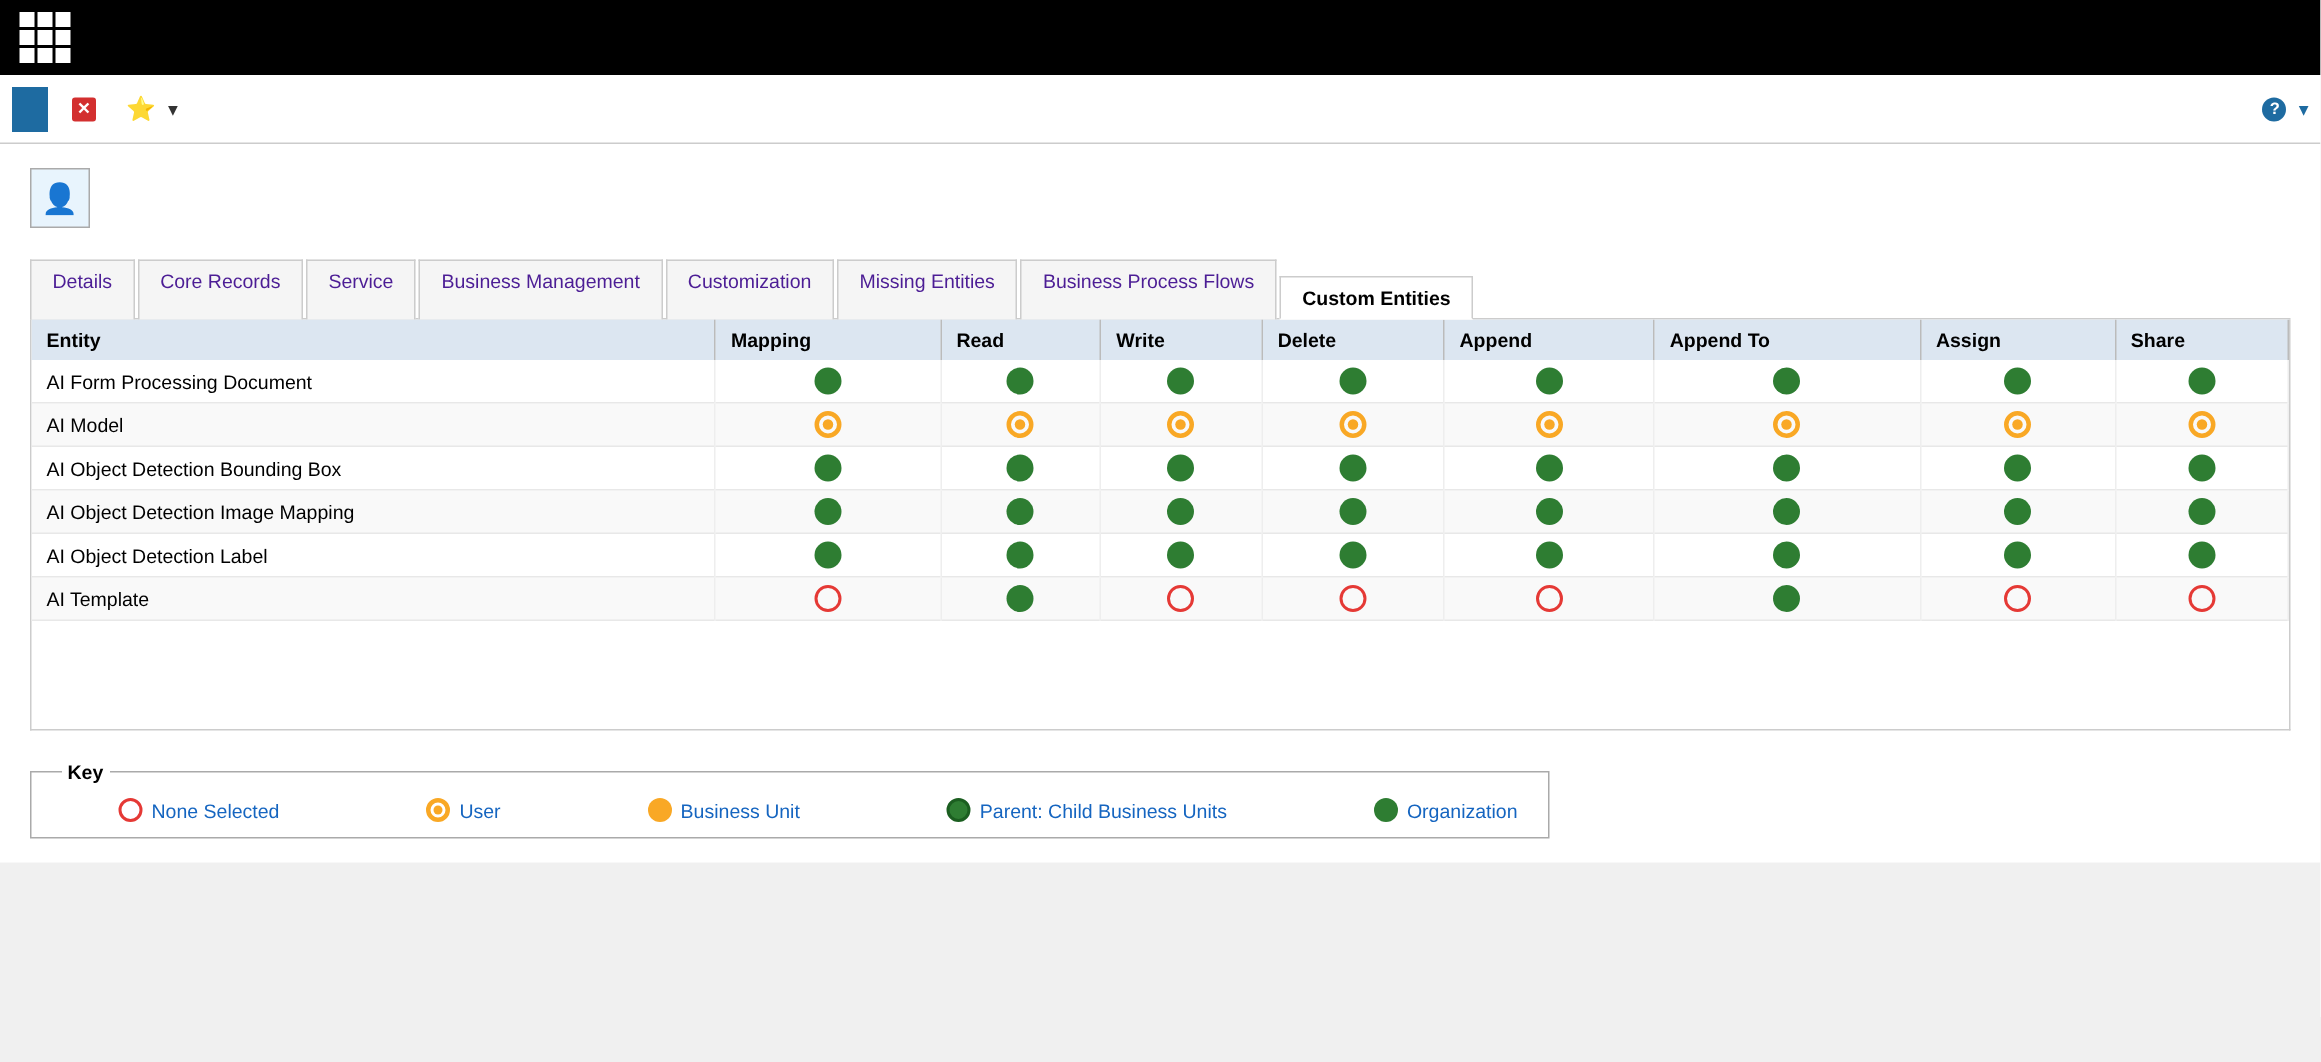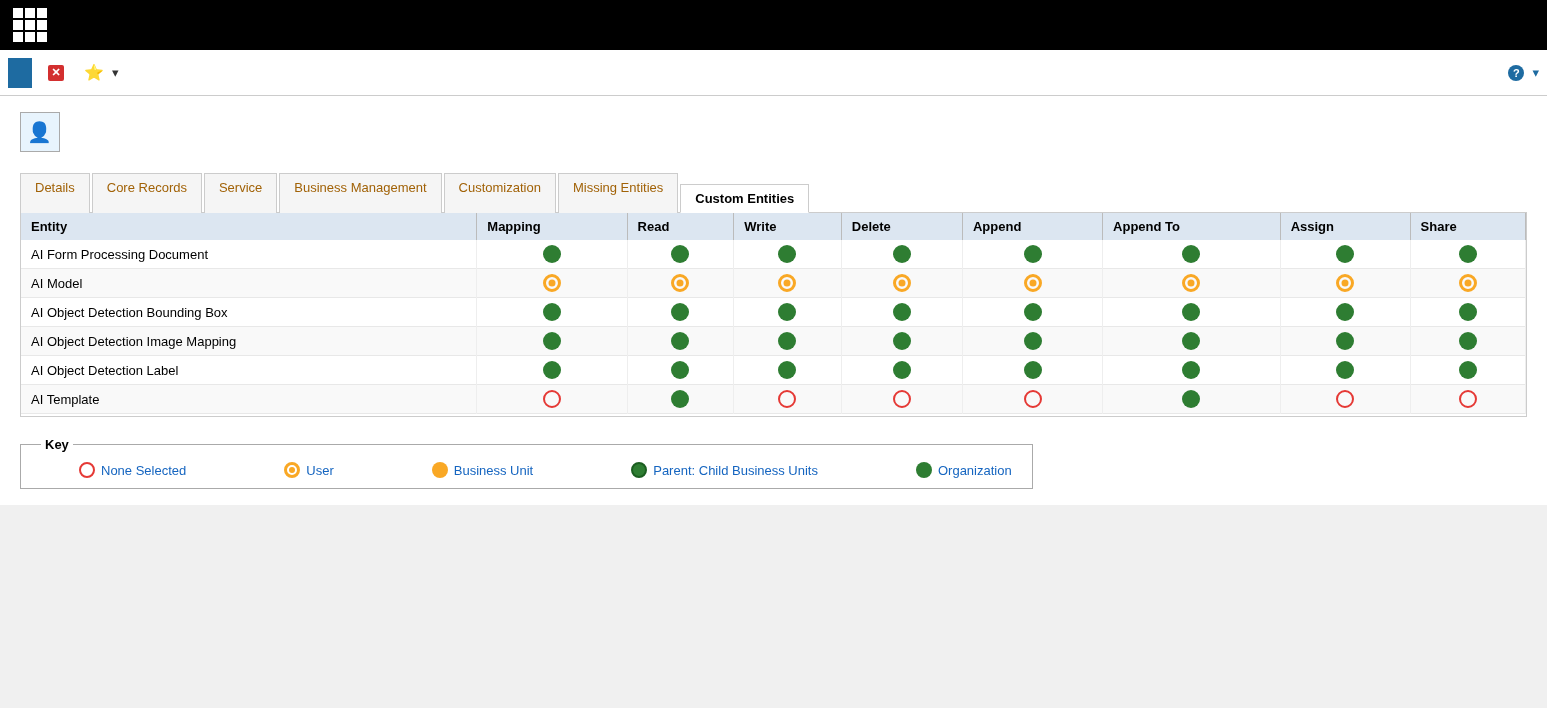--- a/index.html
+++ b/index.html
@@ -134,40 +134,40 @@
       gap: 0;
       margin-bottom: 0;
     }
     .tab {
       padding: 6px 14px;
       border: 1px solid #ccc;
       border-bottom: none;
       background: #f5f5f5;
       cursor: pointer;
       font-size: 13px;
-      color: #a16207;
+      color: #4c1d95;
       margin-right: 2px;
       position: relative;
       top: 1px;
     }
     .tab.active {
       background: #fff;
       border-bottom: 1px solid #fff;
       color: #000;
       font-weight: 600;
       z-index: 1;
       margin-top: 11px;
     }
 
     
     .table-wrapper {
       border: 1px solid #ccc;
       border-top: none;
       overflow-y: auto;
-      height: 204px;
+      height: 274px;
       position: relative;
     }
     table {
       width: 100%;
       border-collapse: collapse;
     }
     thead tr {
       background: #dce6f1;
     }
     thead th {
@@ -259,20 +259,21 @@
     <span class="solution-info"></span>
   </div>
 
   <div class="tabs-container">
     <div class="tab">Details</div>
     <div class="tab">Core Records</div>
     <div class="tab">Service</div>
     <div class="tab">Business Management</div>
     <div class="tab">Customization</div>
     <div class="tab">Missing Entities</div>
+    <div class="tab">Business Process Flows</div>
     <div class="tab active">Custom Entities</div>
   </div>
 
   <div class="table-wrapper">
     <table>
       <thead>
         <tr>
           <th>Entity</th>
           <th>Mapping</th>
           <th>Read</th>

